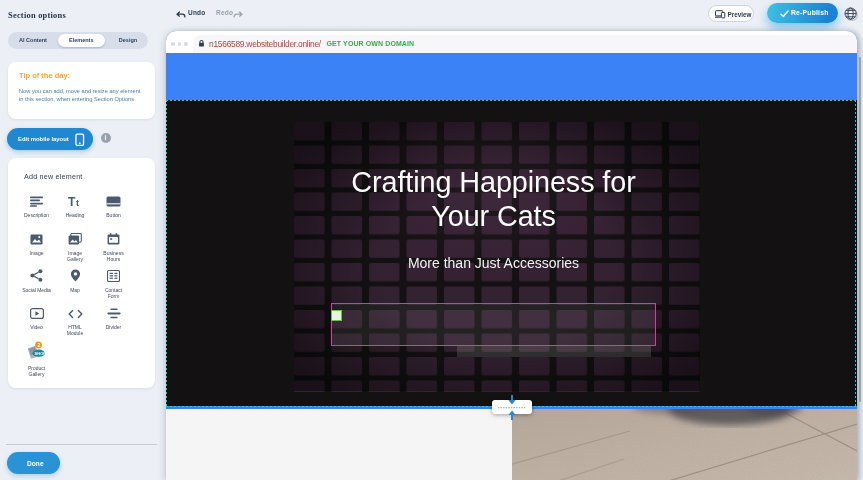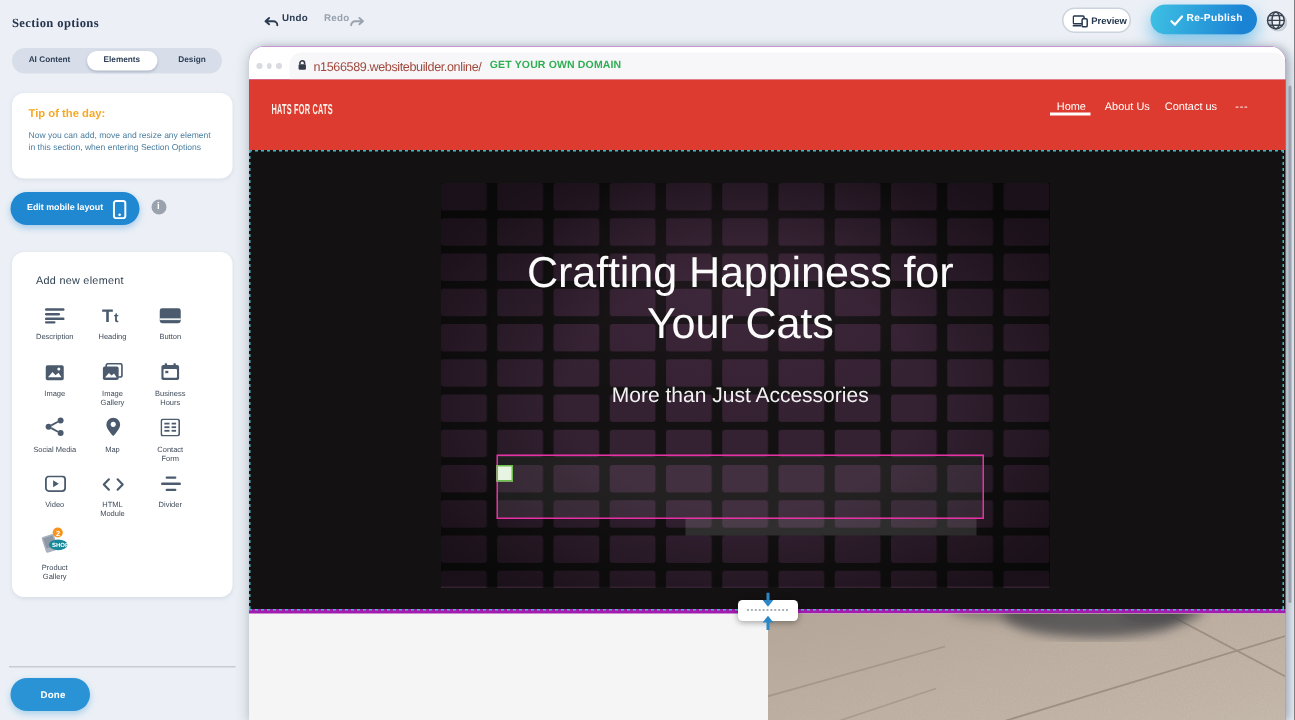--- a/index.html
+++ b/index.html
@@ -19,30 +19,30 @@
   #tabs .tab{position:absolute;top:0;height:17px;line-height:17px;text-align:center;font-size:5.5px;font-weight:bold;color:#2c3e56;}
   #tabs .t1{left:0;width:50px;}
   #tabs .sel{left:50px;top:2px;width:46.5px;height:13px;line-height:13px;background:#fff;border-radius:7px;box-shadow:0 1px 2px rgba(40,60,90,.25);}
   #tabs .t3{left:100px;width:40px;}
   #tipcard{left:8px;top:62px;width:147px;height:57px;background:#fff;border-radius:8px;box-shadow:0 1px 3px rgba(70,90,120,.12);}
   #tipcard .tt{position:absolute;left:11px;top:9px;font-size:7.5px;font-weight:bold;color:#f7a823;}
   #tipcard .tb{position:absolute;left:11px;top:25px;font-size:5.7px;line-height:8px;color:#4a7ea0;}
   #btn-mobile{left:7px;top:128px;width:86px;height:22px;background:#1f88d1;border-radius:11px;box-shadow:0 2px 5px rgba(31,136,209,.35);}
   #btn-mobile span{position:absolute;left:11px;top:8.2px;font-size:5.9px;font-weight:bold;color:#fff;letter-spacing:0px;}
   #info-i{left:100.5px;top:133px;width:10px;height:10px;border-radius:50%;background:#9aa2ae;color:#fff;font-size:6.5px;font-weight:bold;text-align:center;line-height:10px;}
-  #addcard{left:8px;top:168px;width:147px;height:230px;background:#fff;border-radius:8px;box-shadow:0 1px 3px rgba(70,90,120,.12);}
+  #addcard{left:8px;top:158px;width:147px;height:230px;background:#fff;border-radius:8px;box-shadow:0 1px 3px rgba(70,90,120,.12);}
   #addcard .ttl{position:absolute;left:16px;top:13.5px;font-size:7.2px;color:#2f4050;letter-spacing:.2px;}
   .cell{position:absolute;width:38px;text-align:center;}
   .cell svg{display:inline-block;}
   .cell .lab{margin-top:1px;font-size:5px;line-height:6px;color:#3e4a59;}
   #sb-hr{left:6px;top:444px;width:151px;height:1px;background:#c6cbd4;}
   #btn-done{left:7px;top:452px;width:53px;height:22px;background:#2a93d5;border-radius:11px;box-shadow:0 2px 5px rgba(42,147,213,.35);}
   #btn-done span{position:absolute;left:20px;top:7.5px;font-size:6.5px;font-weight:bold;color:#fff;letter-spacing:.1px;}
   
-  #canvas{left:165.5px;top:31px;width:691px;height:449px;background:#a21caf;border-radius:10px 10px 0 0;box-shadow:0 2px 9px rgba(30,45,70,.28),3px 0 5px rgba(30,45,70,.18);overflow:hidden;}
+  #canvas{left:165.5px;top:31px;width:691px;height:449px;background:#3b82f6;border-radius:10px 10px 0 0;box-shadow:0 2px 9px rgba(30,45,70,.28),3px 0 5px rgba(30,45,70,.18);overflow:hidden;}
   #chrome{position:absolute;left:0;top:0;width:100%;height:22px;background:#fff;}
   #addrpill{position:absolute;left:27px;top:4px;right:0;height:18px;background:#f7f7f9;border-radius:8px 8px 0 0;}
   .dot{position:absolute;top:11.2px;width:3.6px;height:3.6px;border-radius:50%;background:#dadbe0;}
   #url{position:absolute;left:43.5px;top:8px;font-size:8.4px;color:#a04a3e;letter-spacing:-0.25px;}
   #getdom{position:absolute;left:161px;top:9px;font-size:7px;font-weight:bold;color:#2fae52;letter-spacing:.1px;}
   
   #site{position:absolute;left:0;top:22px;width:691px;height:427px;}
   #hdr{position:absolute;left:0;top:0;width:691px;height:47px;background:#dd3b2f;}
   #logo{position:absolute;left:15px;top:15px;font-size:9.6px;font-weight:bold;color:#f7f3ec;transform:scaleX(.51);transform-origin:left;letter-spacing:.3px;white-space:nowrap;}
   .nav{position:absolute;top:13px;font-size:7.3px;color:#fff;}
@@ -223,28 +223,20 @@
       <div class="dot" style="left:18.7px"></div>
     <div id="addrpill"></div>
     <svg style="position:absolute;left:32.5px;top:8.8px" width="7" height="7" viewBox="0 0 8 8">
         <path d="M2.2 3.4 V2.4 A1.8 1.8 0 0 1 5.8 2.4 V3.4" fill="none" stroke="#353c4a" stroke-width="1.2"></path>
         <rect x="1.2" y="3.2" width="5.6" height="4.3" rx="1" fill="#353c4a"></rect>
       </svg>
     <div id="url">n1566589.websitebuilder.online/</div>
     <div id="getdom">GET YOUR OWN DOMAIN</div>
   </div>
   <div id="site">
-    <div id="hdr">
-      <div id="logo">HATS FOR CATS</div>
-      <div class="nav" style="left:539px">Home</div>
-      <div class="nav" style="left:571px">About Us</div>
-      <div class="nav" style="left:611px">Contact us</div>
-      <div class="nav" style="left:658px;letter-spacing:.5px">---</div>
-      <div id="nav-underline"></div>
-    </div>
     <div id="hero">
       <svg id="tiles" width="412" height="270">
           <defs>
             <pattern id="tp" patternUnits="userSpaceOnUse" width="37.5" height="23.5">
               <rect x="0" y="0" width="30.5" height="18.3" rx="2" fill="#342132"></rect>
             </pattern>
           </defs>
           <rect x="0" y="0" width="412" height="270" fill="url(#tp)"></rect>
         </svg>
       <div class="shade"></div>

